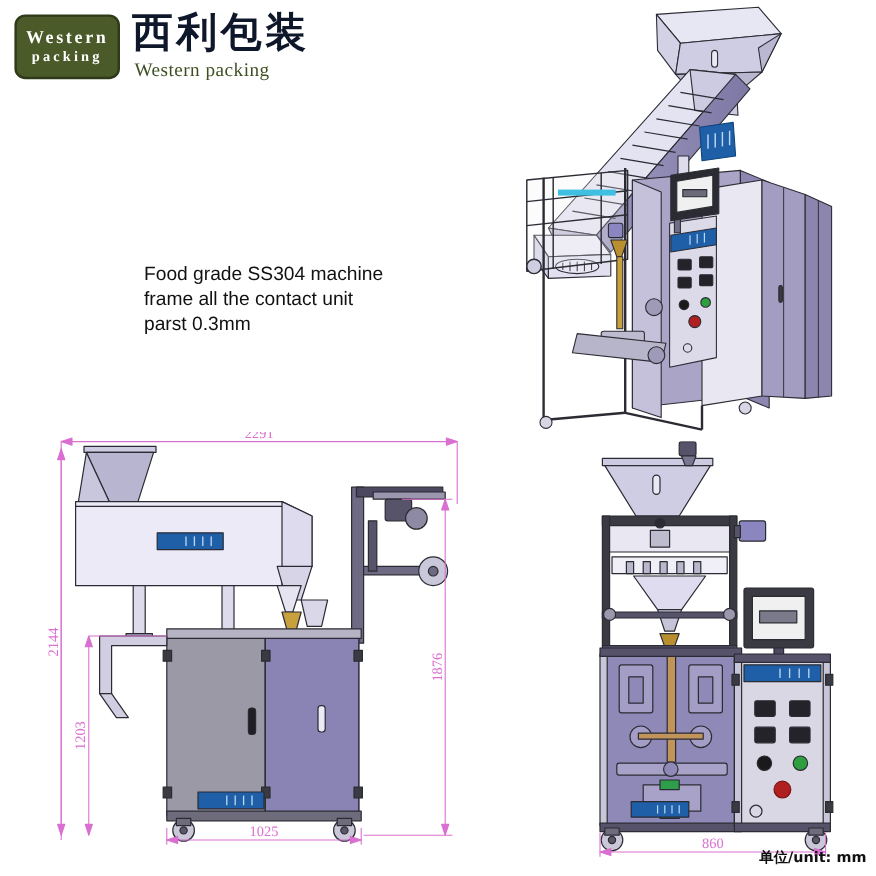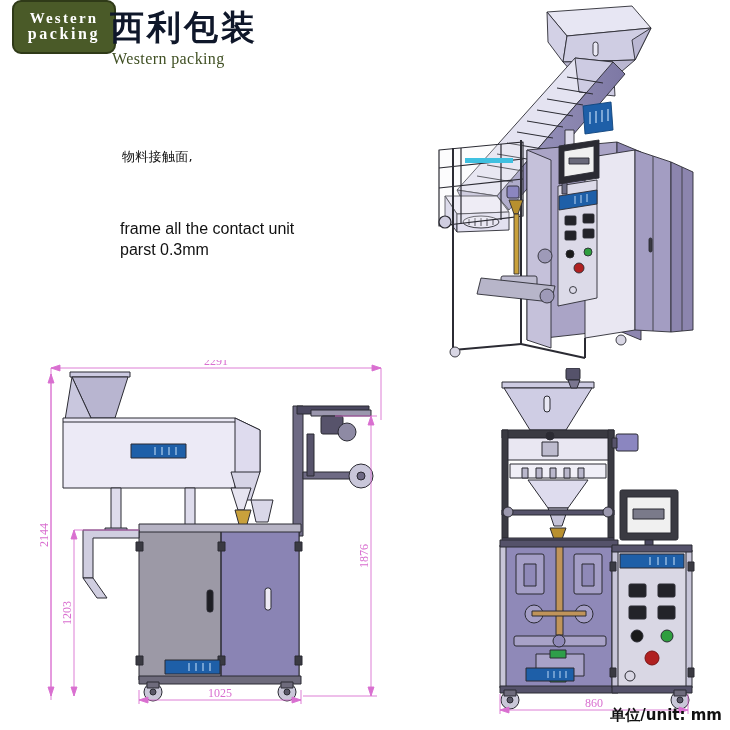--- a/index.html
+++ b/index.html
@@ -4,30 +4,30 @@
 <style>
   html,body{margin:0;padding:0;}
   body{
     width:730px;height:730px;background:#ffffff;position:relative;overflow:hidden;
     font-family:"Liberation Sans", sans-serif;
   }
   .stage{position:absolute;left:0;top:0;width:730px;height:730px;}
 
   
   .logo-box{
-    position:absolute;left:12px;top:0;width:104px;height:54px;
+    position:absolute;left:12px;top:12px;width:88px;height:54px;
     background:#4a5a28;border:2px solid #2f3a18;border-radius:9px;
     display:flex;flex-direction:column;align-items:center;justify-content:center;
     box-sizing:border-box;
   }
   .logo-box .l1,.logo-box .l2{
     color:#fff;font-family:"Liberation Serif", serif;font-weight:bold;
     font-size:15px;letter-spacing:2.2px;line-height:1.05;
   }
-  .logo-box .l2{font-size:16px;letter-spacing:2.6px;}
+  .logo-box .l2{font-size:12px;letter-spacing:2.6px;}
   .brand-cn{
     position:absolute;left:110px;top:10px;
     font-family:"DejaVu Sans", sans-serif;font-weight:bold;
     font-size:34px;color:#0f172a;letter-spacing:3px;line-height:1;
   }
   .brand-en{
     position:absolute;left:112px;top:50px;
     font-family:"Liberation Serif", serif;font-weight:normal;
     font-size:16px;color:#3f4f22;letter-spacing:.4px;
   }
@@ -38,40 +38,40 @@
     font-family:"DejaVu Sans", sans-serif;font-size:13px;color:#111;
     line-height:21px;letter-spacing:.3px;
   }
   .spec-en{
     position:absolute;left:120px;top:218px;width:250px;
     font-family:"Liberation Sans", sans-serif;font-size:16px;color:#111;
     line-height:21px;font-weight:500;
   }
   .unit-label{
     position:absolute;right:8px;top:706px;
-    font-family:"DejaVu Sans", sans-serif;font-size:15px;color:#111;font-weight:bold;
+    font-family:"DejaVu Sans", sans-serif;font-size:12px;color:#111;font-weight:bold;
   }
   svg{display:block;}
 </style>
 </head>
 <body>
 
 <div class="stage">
 
   <div class="logo-box">
     <div class="l1">Western</div>
     <div class="l2">packing</div>
   </div>
   <div class="brand-cn">西利包装</div>
   <div class="brand-en">Western packing</div>
 
   <div class="spec-cn">
-    <div>物料接触面,</div>
   </div>
   <div class="spec-en">
+    <div>Food grade SS304 machine</div>
     <div>frame all the contact unit</div>
     <div>parst 0.3mm</div>
   </div>
 
   <svg width="300" height="365" viewBox="0 0 300 365" style="position:absolute;left:435px;top:0px;">
     <defs>
       <linearGradient id="gIso" x1="0" y1="0" x2="1" y2="1">
         <stop offset="0%" stop-color="#f2f2f8"></stop>
           <stop offset="100%" stop-color="#c9c6de"></stop>
       </linearGradient>

